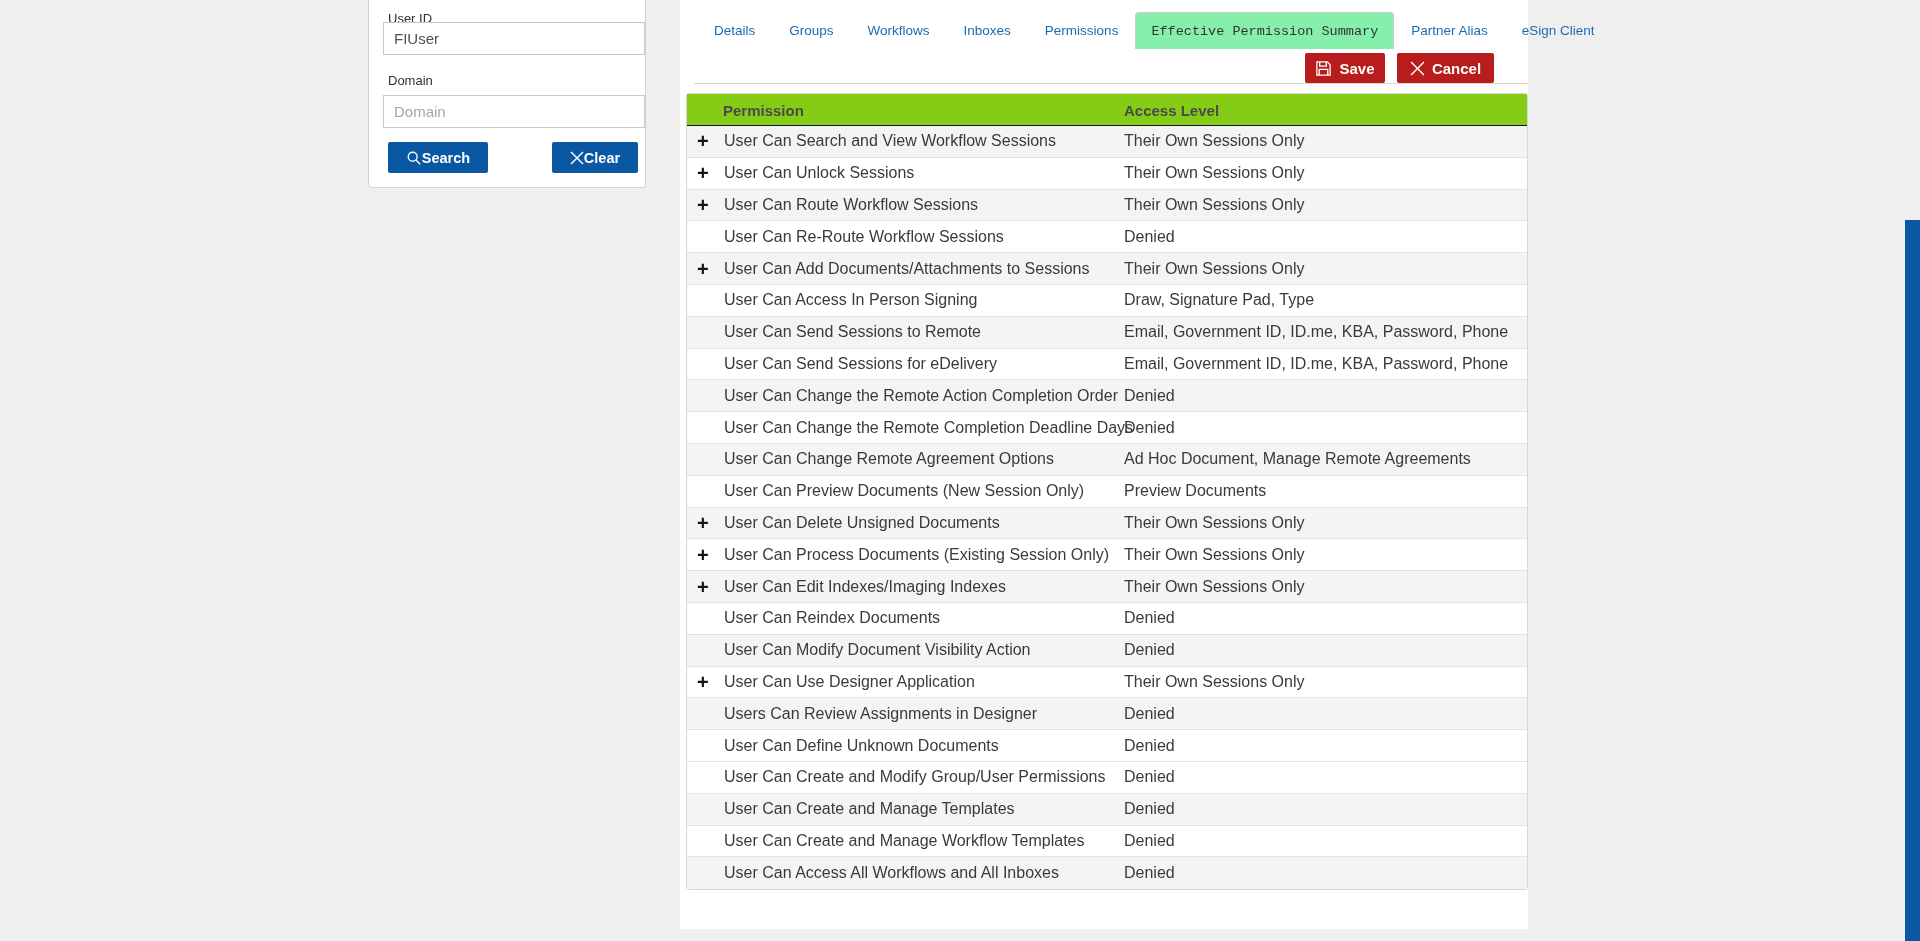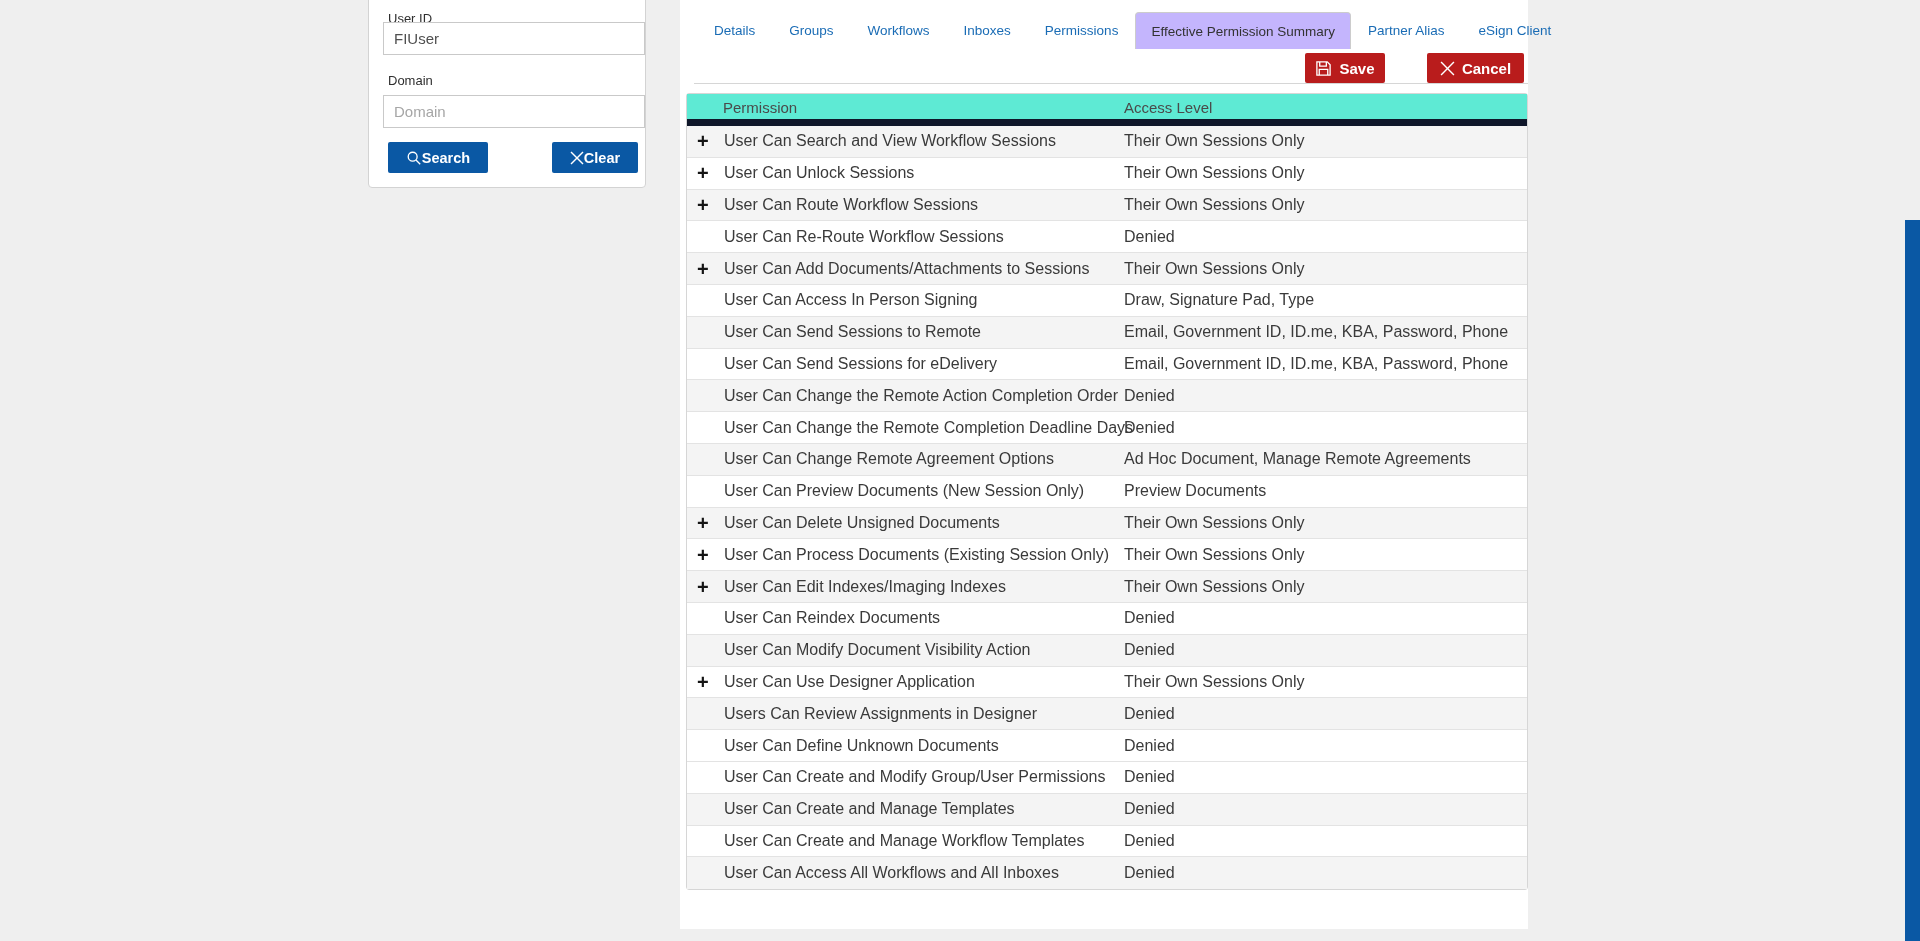--- a/index.html
+++ b/index.html
@@ -47,47 +47,47 @@
 
   
   .tab-bar {
     position:absolute; left:0; top:12px; height:37px; width:100%;
     display:flex; align-items:center; padding-left:17px;
   }
   .tab {
     padding:0 17px; font-size:13.5px; color:#1a6cb5; cursor:pointer; white-space:nowrap;
   }
   .tab.active {
-    color:#333; background:#c4b5fd; height:100%;
+    color:#333; background:#86efac; height:100%;
     display:flex; align-items:center; padding:0 15px;
-    border:1px solid #cccccc; border-bottom:none; border-radius:4px 4px 0 0;
+    border:1px solid #cccccc; border-bottom:none; border-radius:4px 4px 0 0;font-family:Liberation Mono, monospace;
   }
 
   
   .btn-lite {
     position:absolute; top:53px; height:30px;
     background:#b91c1c; color:#fff; border:none; border-radius:2px;
     font-family:"Liberation Sans", sans-serif; font-size:15px; font-weight:600;
     display:flex; align-items:center; justify-content:center; gap:7px;
     cursor:pointer;
   }
   .btn-save   { left:625px; width:80px; }
-  .btn-cancel { left:717px; width:97px;margin-left:30px; }
+  .btn-cancel { left:717px; width:97px; }
 
   .toolbar-divider {
     position:absolute; left:14px; right:0; top:83px; height:1px; background:#d6d6d6;
   }
 
   
   .perm-table {
     position:absolute; left:6px; top:93px; width:842px;
     background:#fff; border:1px solid #d6d6d6; border-radius:3px;
   }
   .thead {
-    position:relative; height:32px; border-bottom:7px solid #0f172a; background:#5eead4;
+    position:relative; height:32px; border-bottom:1px solid #0f172a; background:#84cc16;font-weight:bold;
   }
   .th { position:absolute; top:50%; transform:translateY(-50%); font-size:15px; color:#4a4a4a; }
   .th-perm   { left:36px; }
   .th-access { left:437px; }
 
   .prow {
     position:relative; height:31.8px; border-bottom:1px solid #e3e3e3; background:#fff;
   }
   .prow.alt { background:#f4f4f4; }
   .prow:last-child { border-bottom:none; }

